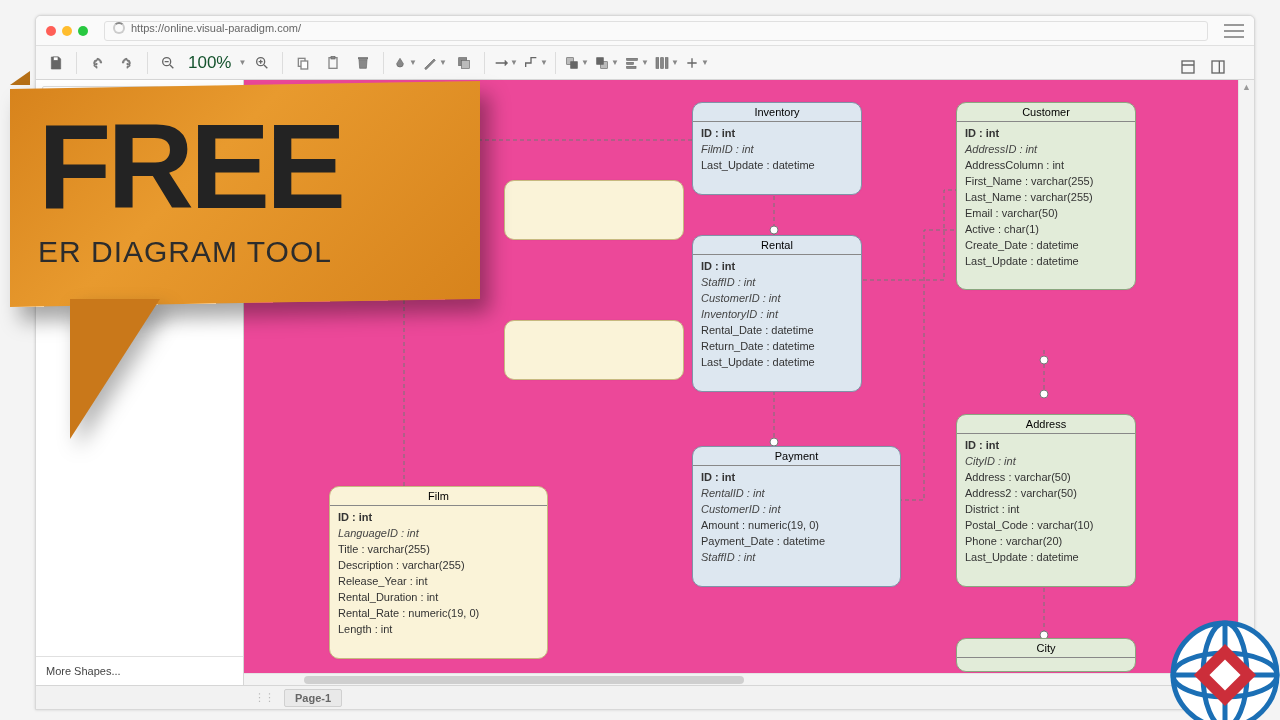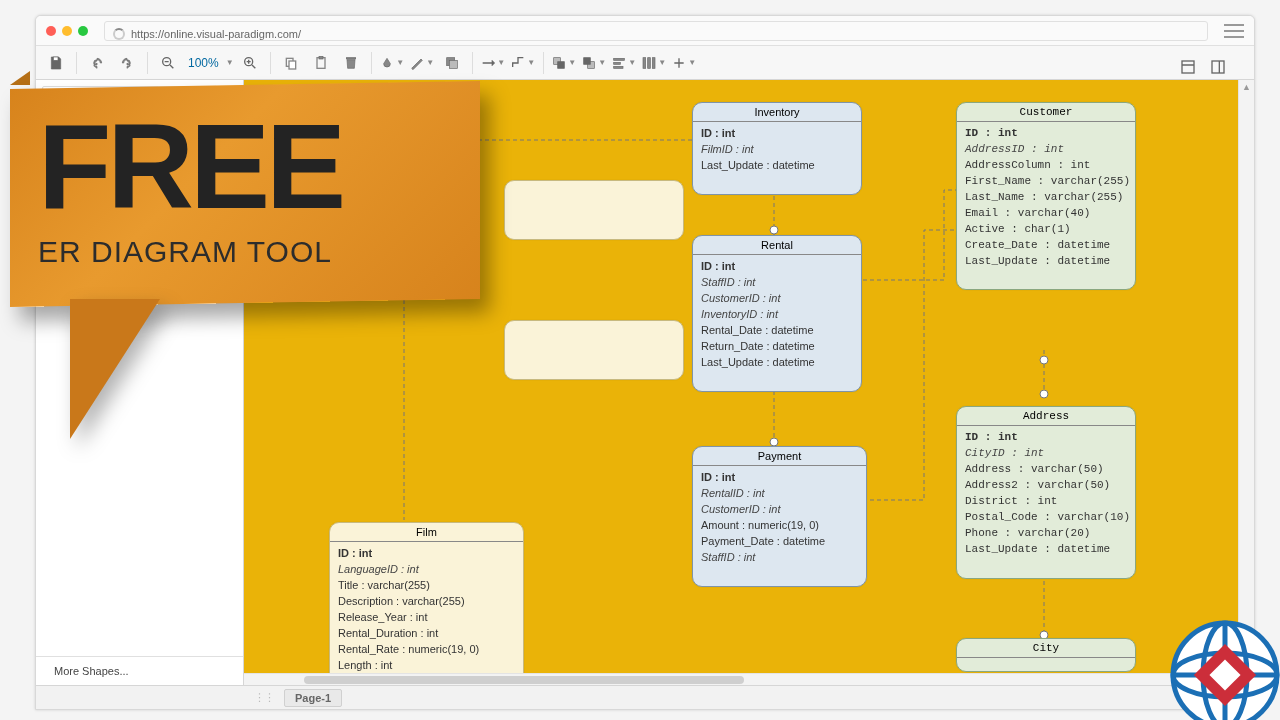--- a/index.html
+++ b/index.html
@@ -34,21 +34,21 @@
   }
   .traffic { display:flex; gap:6px; margin-right:10px; }
   .dot { width:10px;height:10px;border-radius:50%; }
   .dot.red{background:#ff5f57;} .dot.yel{background:#ffbd2e;} .dot.grn{background:#28c840;}
   .url-field {
     flex:1;
     height:20px;
     border:1px solid #e0e0e0;
     border-radius:3px;
     display:flex;
-    align-items:flex-end;
+    align-items:flex-start;
     padding:0 8px;
     color:#666;
     font-size:11px;
     gap:6px;
   }
   .spinner { width:12px;height:12px;border:2px solid #ccc;border-top-color:#888;border-radius:50%; }
   .hamburger { width:20px;height:14px;display:flex;flex-direction:column;justify-content:space-between;margin-left:10px; }
   .hamburger div{height:2px;background:#999;}
   
   .toolbar {
@@ -62,39 +62,39 @@
   }
   .tbtn {
     width:28px;height:26px;
     display:flex;align-items:center;justify-content:center;
     color:#555;
     border-radius:2px;
     cursor:pointer;
   }
   .tbtn svg{width:16px;height:16px;fill:#666;stroke:#666;}
   .sep{width:1px;height:22px;background:#ddd;margin:0 4px;}
-  .zoom{font-size:12px;color:#0369a1;padding:0 4px;}
+  .zoom{font-size:17px;color:#14532d;padding:0 4px;}
   .chev{font-size:8px;color:#888;margin-left:1px;}
   
   .main { display:flex; height:calc(100% - 30px - 34px - 24px); }
   .sidebar {
     width:208px;
     border-right:1px solid #d6d6d6;
     background:#fff;
     display:flex;flex-direction:column;
   }
   .search-row{padding:6px;border-bottom:1px solid #eee;}
   .search-row input{width:100%;height:22px;border:1px solid #ddd;border-radius:2px;padding:0 6px;font-size:11px;}
   .cat-header{padding:6px 8px;font-size:11px;color:#444;border-bottom:1px solid #eee;display:flex;align-items:center;gap:4px;}
   .shape-palette{padding:8px;display:flex;flex-direction:column;gap:6px;}
   .pal-item{height:18px;border-radius:3px;}
   .pal1{background:#ffe9a8;border:1px solid #d9b95a;}
   .pal2{background:#cce8b5;border:1px solid #8bbf6e;}
-  .more-shapes{margin-top:auto;padding:8px 18px;border-top:1px solid #e0e0e0;font-size:11px;color:#444;}
-  .canvas-wrap{flex:1;position:relative;background:#eab308;overflow:hidden;}
+  .more-shapes{margin-top:auto;padding:8px 10px;border-top:1px solid #e0e0e0;font-size:11px;color:#444;}
+  .canvas-wrap{flex:1;position:relative;background:#ec4899;overflow:hidden;}
   .canvas{position:absolute;left:0;top:0;right:0;bottom:0;}
   .entity {
     position:absolute;
     border:1px solid #888;
     border-radius:10px;
     background:#fff;
     overflow:hidden;
     font-size:11px;
     box-shadow:0 0 0 1px rgba(0,0,0,.02);
   }
@@ -102,21 +102,21 @@
     text-align:center;
     padding:3px 0;
     border-bottom:1px solid #888;
     font-weight:400;
   }
   .entity .fields{padding:4px 8px 20px;}
   .entity .fld{white-space:nowrap;line-height:1.45;color:#333;}
   .entity .fld.pk{font-weight:bold;}
   .entity .fld.fk{font-style:italic;color:#444;}
   .blue{background:#dde7f0;border-color:#7f94a8;}
-  .green{background:#e2ecd9;border-color:#8aa77f;font-family:Liberation Mono, monospace;}
+  .green{background:#e2ecd9;border-color:#8aa77f;}
   .yellow{background:#faf3d8;border-color:#c7b97f;}
   
   .footer{
     height:24px;border-top:1px solid #d6d6d6;background:#f2f2f2;
     display:flex;align-items:center;padding:0 8px;font-size:11px;color:#666;gap:10px;
   }
   .footer .grip{color:#bbb;letter-spacing:-1px;}
   .page-tab{background:#e9e9e9;border:1px solid #d0d0d0;padding:2px 10px;border-radius:2px;font-weight:bold;}
   
   .banner {
@@ -408,67 +408,67 @@
               <div class="fld pk">ID : int</div>
               <div class="fld fk">StaffID : int</div>
               <div class="fld fk">CustomerID : int</div>
               <div class="fld fk">InventoryID : int</div>
               <div class="fld">Rental_Date : datetime</div>
               <div class="fld">Return_Date : datetime</div>
               <div class="fld">Last_Update : datetime</div>
             </div>
         </div>
 
-        <div class="entity blue" style="left:448px;top:366px;width:175px;">
+        <div class="entity blue" style="left:448px;top:366px;width:209px;">
           <div class="title">Payment</div>
           <div class="fields">
               <div class="fld pk">ID : int</div>
               <div class="fld fk">RentalID : int</div>
               <div class="fld fk">CustomerID : int</div>
               <div class="fld">Amount : numeric(19, 0)</div>
               <div class="fld">Payment_Date : datetime</div>
               <div class="fld fk">StaffID : int</div>
             </div>
         </div>
 
         <div class="entity green" style="left:712px;top:22px;width:180px;">
           <div class="title">Customer</div>
           <div class="fields">
               <div class="fld pk">ID : int</div>
               <div class="fld fk">AddressID : int</div>
               <div class="fld">AddressColumn : int</div>
               <div class="fld">First_Name : varchar(255)</div>
               <div class="fld">Last_Name : varchar(255)</div>
-              <div class="fld">Email : varchar(40)</div>
+              <div class="fld">Email : varchar(50)</div>
               <div class="fld">Active : char(1)</div>
               <div class="fld">Create_Date : datetime</div>
               <div class="fld">Last_Update : datetime</div>
             </div>
         </div>
 
-        <div class="entity green" style="left:712px;top:326px;width:180px;">
+        <div class="entity green" style="left:712px;top:334px;width:180px;">
           <div class="title">Address</div>
           <div class="fields">
               <div class="fld pk">ID : int</div>
               <div class="fld fk">CityID : int</div>
               <div class="fld">Address : varchar(50)</div>
               <div class="fld">Address2 : varchar(50)</div>
               <div class="fld">District : int</div>
               <div class="fld">Postal_Code : varchar(10)</div>
               <div class="fld">Phone : varchar(20)</div>
               <div class="fld">Last_Update : datetime</div>
             </div>
         </div>
 
         <div class="entity green" style="left:712px;top:558px;width:180px;height:34px;">
           <div class="title">City</div>
           <div class="fields"></div>
         </div>
 
-        <div class="entity yellow" style="left:85px;top:442px;width:195px;">
+        <div class="entity yellow" style="left:85px;top:406px;width:219px;">
           <div class="title">Film</div>
           <div class="fields">
               <div class="fld pk">ID : int</div>
               <div class="fld fk">LanguageID : int</div>
               <div class="fld">Title : varchar(255)</div>
               <div class="fld">Description : varchar(255)</div>
               <div class="fld">Release_Year : int</div>
               <div class="fld">Rental_Duration : int</div>
               <div class="fld">Rental_Rate : numeric(19, 0)</div>
               <div class="fld">Length : int</div>

